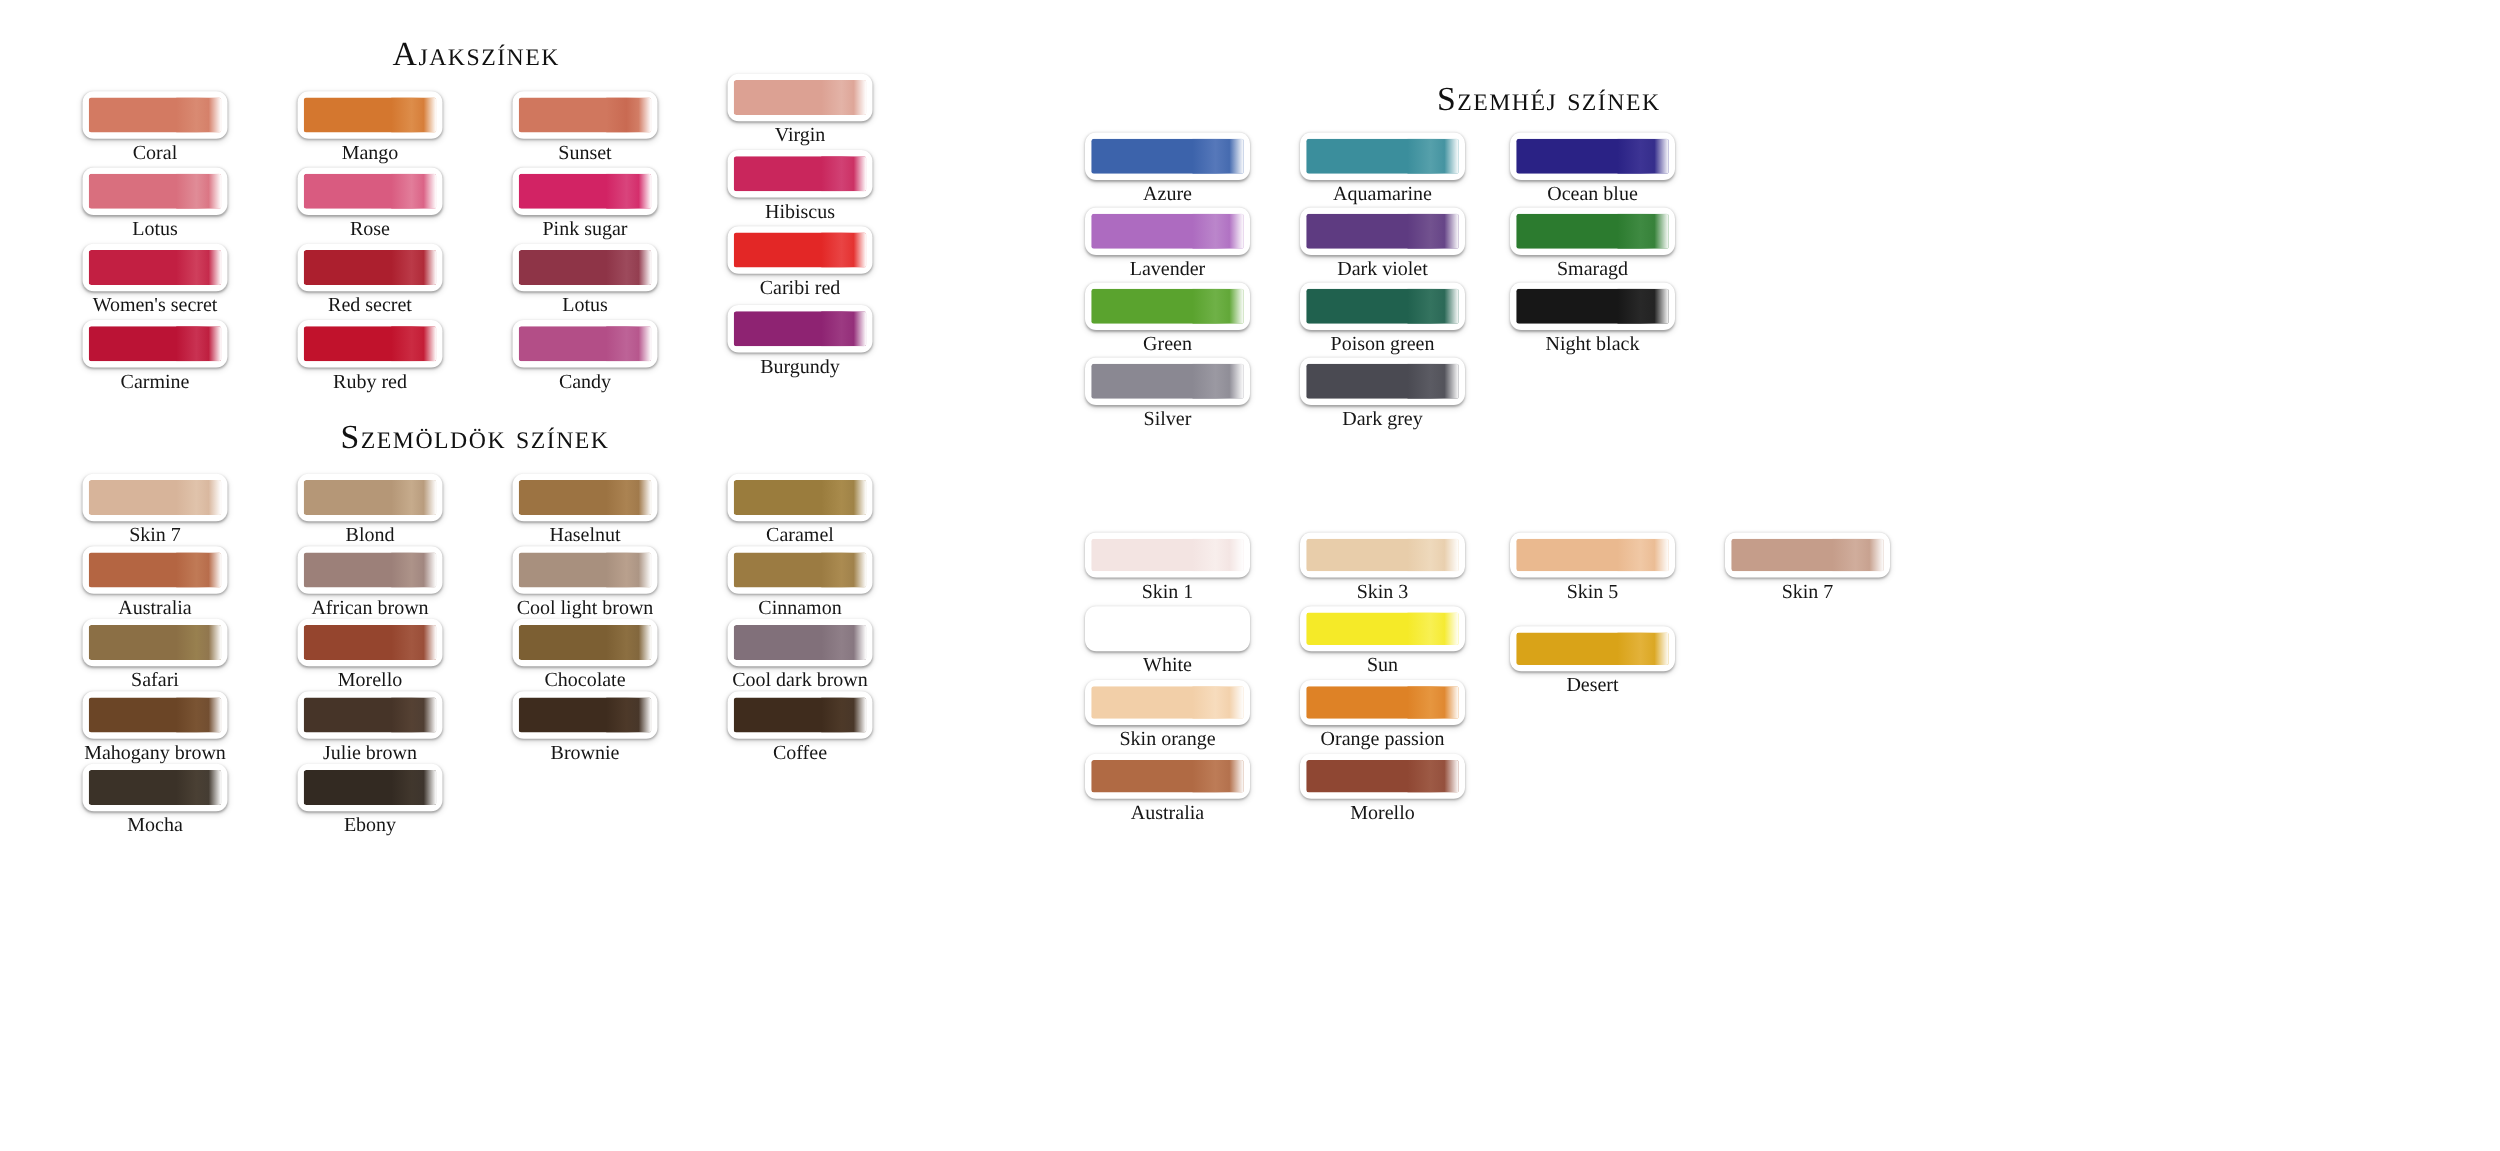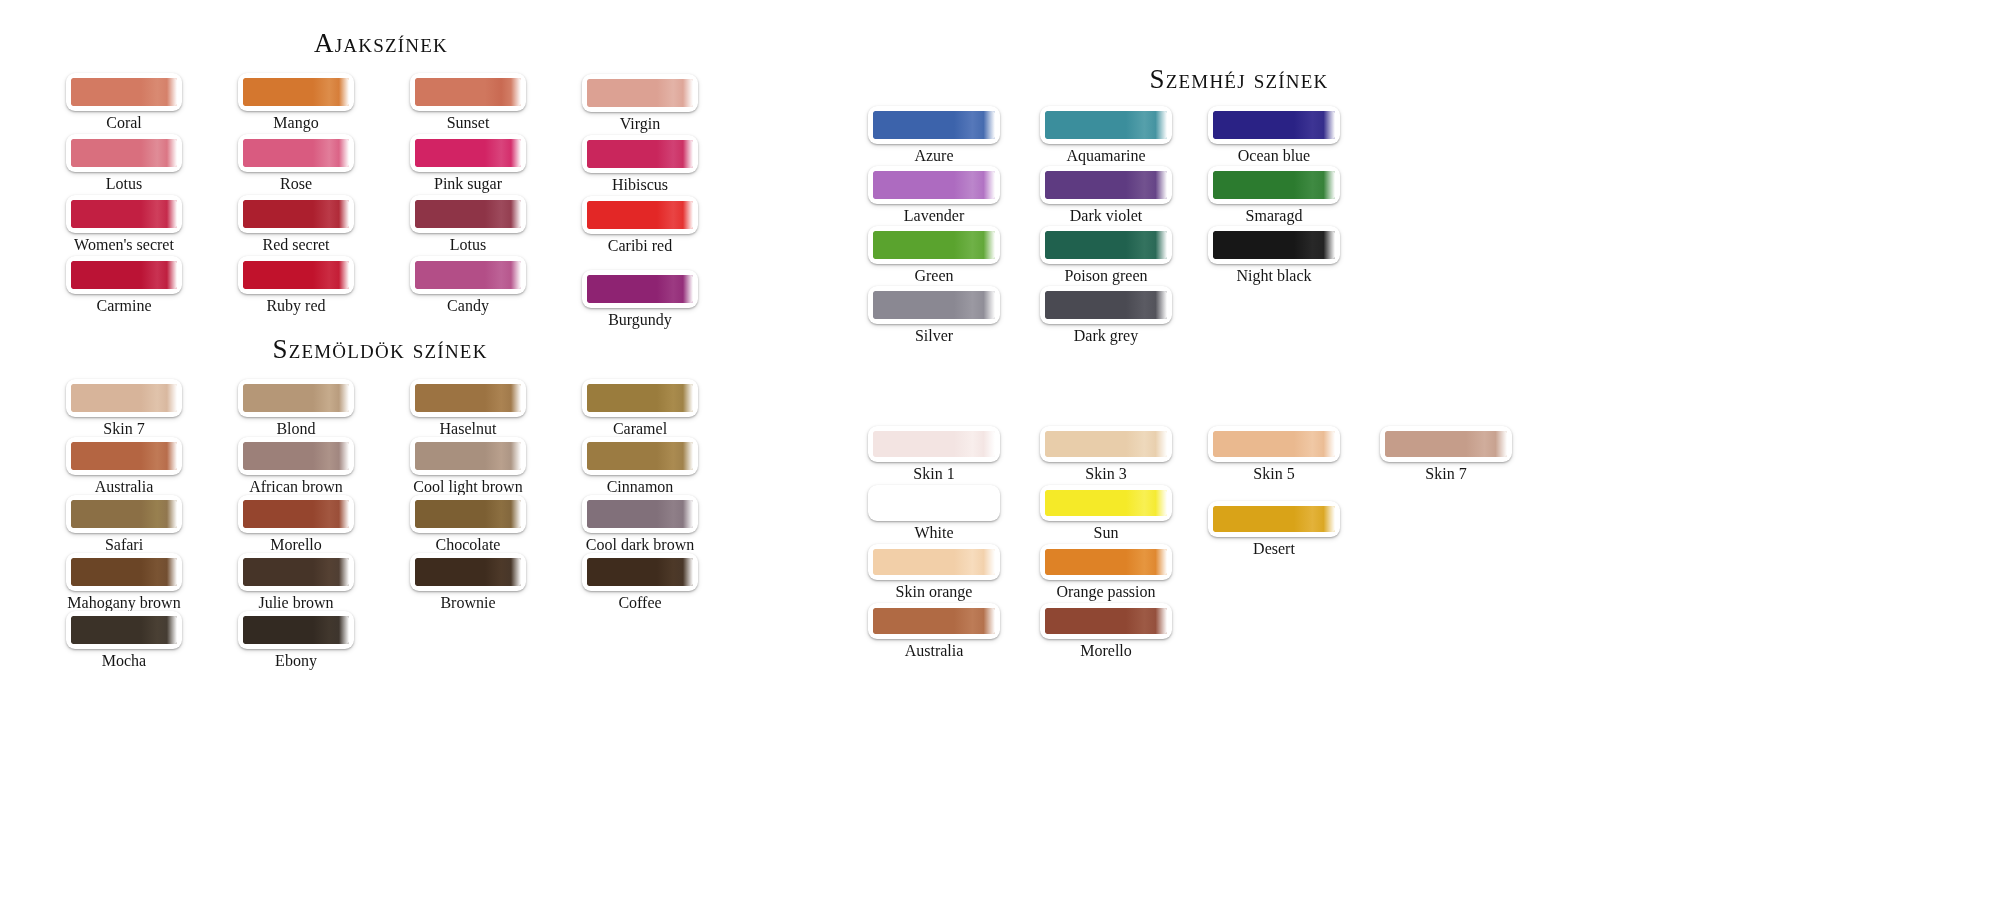--- a/index.html
+++ b/index.html
@@ -198,40 +198,40 @@
       <div class="cell" style="margin-bottom: 1px;">
         <div class="card" style="height: 38px;">
           <div class="stroke">
             <div class="base" style="background: rgb(179, 78, 135);"></div>
             <div class="tail" style="background: linear-gradient(to right, rgb(179, 78, 135) 0%, rgb(189, 99, 151) 45%, rgba(255, 255, 255, 0.05) 72%, rgb(255, 255, 255) 100%);"></div>
           </div>
         </div>
         <div class="caption" style="color: rgb(22, 22, 22);">Candy</div>
       </div>
     </div>
-    <div class="col" style="left: 582px; top: 74px; width: 116px;">
+    <div class="col" style="left: 582px; top: 59px; width: 116px;">
       <div class="cell" style="margin-bottom: 1px;">
         <div class="card" style="height: 38px;">
           <div class="stroke">
             <div class="base" style="background: rgb(220, 161, 147);"></div>
             <div class="tail" style="background: linear-gradient(to right, rgb(220, 161, 147) 0%, rgb(227, 179, 167) 45%, rgba(255, 255, 255, 0.05) 72%, rgb(255, 255, 255) 100%);"></div>
           </div>
         </div>
         <div class="caption" style="color: rgb(22, 22, 22);">Virgin</div>
       </div>
       <div class="cell" style="margin-bottom: 1px;">
         <div class="card" style="height: 38px;">
           <div class="stroke">
             <div class="base" style="background: rgb(201, 38, 92);"></div>
             <div class="tail" style="background: linear-gradient(to right, rgb(201, 38, 92) 0%, rgb(209, 65, 116) 45%, rgba(255, 255, 255, 0.05) 72%, rgb(255, 255, 255) 100%);"></div>
           </div>
         </div>
         <div class="caption" style="color: rgb(22, 22, 22);">Hibiscus</div>
       </div>
-      <div class="cell" style="margin-bottom: 14px;">
+      <div class="cell" style="margin-bottom: 3px;">
         <div class="card" style="height: 38px;">
           <div class="stroke">
             <div class="base" style="background: rgb(227, 39, 38);"></div>
             <div class="tail" style="background: linear-gradient(to right, rgb(227, 39, 38) 0%, rgb(233, 68, 68) 45%, rgba(255, 255, 255, 0.05) 72%, rgb(255, 255, 255) 100%);"></div>
           </div>
         </div>
         <div class="caption" style="color: rgb(22, 22, 22);">Caribi red</div>
       </div>
       <div class="cell" style="margin-bottom: 1px;">
         <div class="card" style="height: 38px;">

